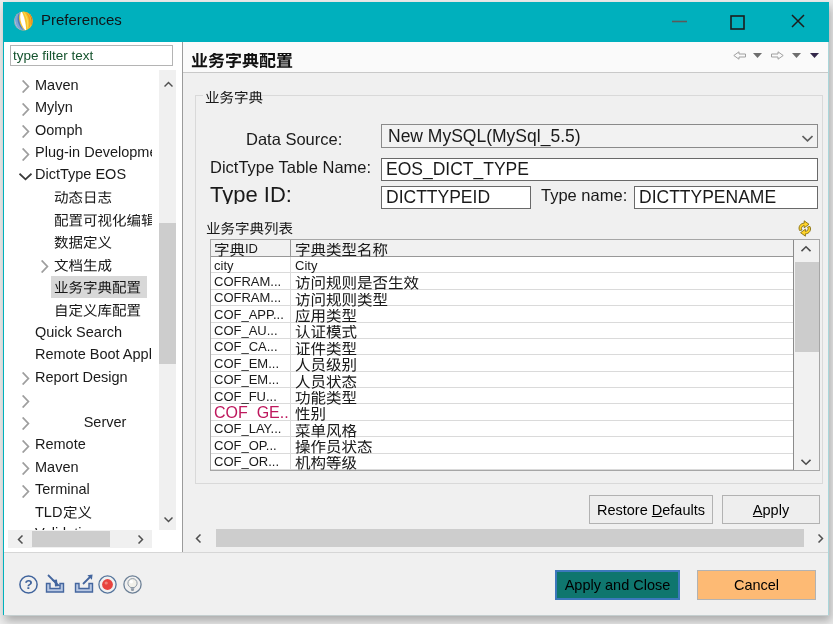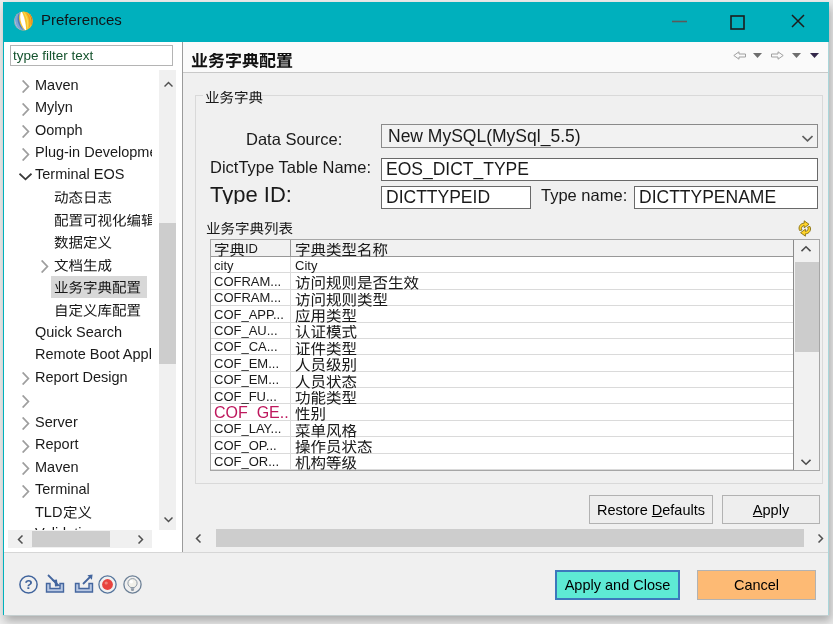--- a/index.html
+++ b/index.html
@@ -51,21 +51,21 @@
         <path d="M3.640000,0.500000 L9.360000,6.500000 L3.640000,12.500000" fill="none" stroke="#9e9e9e" stroke-width="1.8"></path>
       </svg>
       <div style="position:absolute;left:35px;top:119.53999999999999px;width:140px;height:20px;font-size:14.5px;color:#1a1a1a;line-height:20px;font-weight:normal;white-space:nowrap;overflow:hidden;">Oomph</div>
       <svg style="position:absolute;left:18.5px;top:147.51px" width="13" height="13" viewBox="0 0 13 13">
         <path d="M3.640000,0.500000 L9.360000,6.500000 L3.640000,12.500000" fill="none" stroke="#9e9e9e" stroke-width="1.8"></path>
       </svg>
       <div style="position:absolute;left:35px;top:142.01px;width:140px;height:20px;font-size:14.5px;color:#1a1a1a;line-height:20px;font-weight:normal;white-space:nowrap;overflow:hidden;">Plug-in Development</div>
       <svg style="position:absolute;left:18.5px;top:169.98px" width="13" height="13" viewBox="0 0 13 13">
         <path d="M0.500000,3.640000 L6.500000,9.360000 L12.500000,3.640000" fill="none" stroke="#3a3a3a" stroke-width="1.8"></path>
       </svg>
-      <div style="position:absolute;left:35px;top:164.48px;width:140px;height:20px;font-size:14.5px;color:#1a1a1a;line-height:20px;font-weight:normal;white-space:nowrap;overflow:hidden;">Terminal EOS</div>
+      <div style="position:absolute;left:35px;top:164.48px;width:140px;height:20px;font-size:14.5px;color:#1a1a1a;line-height:20px;font-weight:normal;white-space:nowrap;overflow:hidden;">DictType EOS</div>
       <svg style="position:absolute;left:54px;top:191.2px" width="60" height="21" viewBox="0 0 60 21">
         <g fill="#1a1a1a" transform="translate(0,11.60) scale(0.014500,-0.014500)">
           <use href="#r52a8" x="0"></use>
           <use href="#r6001" x="1000"></use>
           <use href="#r65e5" x="2000"></use>
           <use href="#r5fd7" x="3000"></use>
         </g>
       </svg>
       <svg style="position:absolute;left:54px;top:213.7px" width="118" height="21" viewBox="0 0 118 21">
         <g fill="#1a1a1a" transform="translate(0,11.60) scale(0.014500,-0.014500)">
@@ -124,25 +124,25 @@
       <svg style="position:absolute;left:18.5px;top:372.21000000000004px" width="13" height="13" viewBox="0 0 13 13">
         <path d="M3.640000,0.500000 L9.360000,6.500000 L3.640000,12.500000" fill="none" stroke="#9e9e9e" stroke-width="1.8"></path>
       </svg>
       <div style="position:absolute;left:35px;top:366.71000000000004px;width:140px;height:20px;font-size:14.5px;color:#1a1a1a;line-height:20px;font-weight:normal;white-space:nowrap;overflow:hidden;">Report Design</div>
       <svg style="position:absolute;left:18.5px;top:394.67999999999995px" width="13" height="13" viewBox="0 0 13 13">
         <path d="M3.640000,0.500000 L9.360000,6.500000 L3.640000,12.500000" fill="none" stroke="#9e9e9e" stroke-width="1.8"></path>
       </svg>
       <svg style="position:absolute;left:18.5px;top:417.15px" width="13" height="13" viewBox="0 0 13 13">
         <path d="M3.640000,0.500000 L9.360000,6.500000 L3.640000,12.500000" fill="none" stroke="#9e9e9e" stroke-width="1.8"></path>
       </svg>
-      <div style="position:absolute;left:35px;top:411.65px;width:140px;height:20px;font-size:14.5px;color:#1a1a1a;line-height:20px;font-weight:normal;white-space:nowrap;overflow:hidden;">Server</div>
+      <div style="position:absolute;left:35px;top:411.65px;width:140px;height:20px;font-size:14.5px;color:#1a1a1a;line-height:20px;font-weight:normal;white-space:nowrap;overflow:hidden;text-align:center;">Server</div>
       <svg style="position:absolute;left:18.5px;top:439.62px" width="13" height="13" viewBox="0 0 13 13">
         <path d="M3.640000,0.500000 L9.360000,6.500000 L3.640000,12.500000" fill="none" stroke="#9e9e9e" stroke-width="1.8"></path>
       </svg>
-      <div style="position:absolute;left:35px;top:434.12px;width:140px;height:20px;font-size:14.5px;color:#1a1a1a;line-height:20px;font-weight:normal;white-space:nowrap;overflow:hidden;">Report</div>
+      <div style="position:absolute;left:35px;top:434.12px;width:140px;height:20px;font-size:14.5px;color:#1a1a1a;line-height:20px;font-weight:normal;white-space:nowrap;overflow:hidden;">Remote</div>
       <svg style="position:absolute;left:18.5px;top:462.09000000000003px" width="13" height="13" viewBox="0 0 13 13">
         <path d="M3.640000,0.500000 L9.360000,6.500000 L3.640000,12.500000" fill="none" stroke="#9e9e9e" stroke-width="1.8"></path>
       </svg>
       <div style="position:absolute;left:35px;top:456.59000000000003px;width:140px;height:20px;font-size:14.5px;color:#1a1a1a;line-height:20px;font-weight:normal;white-space:nowrap;overflow:hidden;">Maven</div>
       <svg style="position:absolute;left:18.5px;top:484.55999999999995px" width="13" height="13" viewBox="0 0 13 13">
         <path d="M3.640000,0.500000 L9.360000,6.500000 L3.640000,12.500000" fill="none" stroke="#9e9e9e" stroke-width="1.8"></path>
       </svg>
       <div style="position:absolute;left:35px;top:479.05999999999995px;width:140px;height:20px;font-size:14.5px;color:#1a1a1a;line-height:20px;font-weight:normal;white-space:nowrap;overflow:hidden;">Terminal</div>
       <div style="position:absolute;left:35px;top:501.53px;width:60px;height:20px;font-size:14.5px;color:#1a1a1a;line-height:20px;font-weight:normal;white-space:nowrap;overflow:hidden;">TLD</div>
       <svg style="position:absolute;left:62.5px;top:505.8px" width="31" height="21" viewBox="0 0 31 21">
@@ -429,21 +429,21 @@
     <circle cx="9.5" cy="9.5" r="8.6" fill="none" stroke="#54749c" stroke-width="1.3"></circle>
     <circle cx="9.5" cy="9.5" r="5.4" fill="#e8433e"></circle>
     <circle cx="8.2" cy="8" r="1.6" fill="#f08f85" opacity="0.85"></circle>
   </svg>
 <svg style="position:absolute;left:123px;top:575px" width="19" height="19" viewBox="0 0 19 19">
 <circle cx="9.5" cy="9.5" r="8.6" fill="none" stroke="#6b7f95" stroke-width="1.3"></circle>
 <circle cx="9.5" cy="8.2" r="4.6" fill="#f2f1ea" stroke="#8f9aa6" stroke-width="1"></circle>
 <circle cx="8.3" cy="6.8" r="1.7" fill="#ffffff"></circle>
 <path d="M7.6,12.6 H11.4 M7.9,14.1 H11.1 M8.3,15.4 H10.7" stroke="#8f9aa6" stroke-width="1.1"></path>
 </svg>
-<div style="position:absolute;left:555px;top:570px;width:125px;height:30px;background:#5eead4;border:1px solid #3c78bc;box-shadow:inset 0 0 0 1px #3c78bc;text-align:center;font-size:14.5px;line-height:28px">Apply and Close</div>
+<div style="position:absolute;left:555px;top:570px;width:125px;height:30px;background:#0f766e;border:1px solid #3c78bc;box-shadow:inset 0 0 0 1px #3c78bc;text-align:center;font-size:14.5px;line-height:28px">Apply and Close</div>
 <div style="position:absolute;left:697px;top:570px;width:119px;height:30px;background:#fdba74;border:1px solid #b2b2b2;text-align:center;font-size:14.5px;line-height:28px">Cancel</div>
 <svg width="0" height="0" style="position:absolute">
     <defs>
       <path id="r4e1a" d="M854 607C814 497 743 351 688 260L750 228C806 321 874 459 922 575ZM82 589C135 477 194 324 219 236L294 264C266 352 204 499 152 610ZM585 827V46H417V828H340V46H60V-28H943V46H661V827Z"></path>
       <path id="r4e49" d="M413 819C449 744 494 642 512 576L580 604C560 670 516 768 478 844ZM792 767C730 575 638 405 503 268C377 395 279 553 214 725L145 703C218 516 318 349 447 214C338 118 203 40 36 -15C50 -31 68 -60 77 -79C249 -19 388 62 501 162C616 56 752 -27 910 -79C922 -59 945 -28 962 -12C808 35 672 114 558 216C701 361 798 539 869 743Z"></path>
       <path id="r4eba" d="M457 837C454 683 460 194 43 -17C66 -33 90 -57 104 -76C349 55 455 279 502 480C551 293 659 46 910 -72C922 -51 944 -25 965 -9C611 150 549 569 534 689C539 749 540 800 541 837Z"></path>
       <path id="r4ef6" d="M317 341V268H604V-80H679V268H953V341H679V562H909V635H679V828H604V635H470C483 680 494 728 504 775L432 790C409 659 367 530 309 447C327 438 359 420 373 409C400 451 425 504 446 562H604V341ZM268 836C214 685 126 535 32 437C45 420 67 381 75 363C107 397 137 437 167 480V-78H239V597C277 667 311 741 339 815Z"></path>
       <path id="r4f5c" d="M526 828C476 681 395 536 305 442C322 430 351 404 363 391C414 447 463 520 506 601H575V-79H651V164H952V235H651V387H939V456H651V601H962V673H542C563 717 582 763 598 809ZM285 836C229 684 135 534 36 437C50 420 72 379 80 362C114 397 147 437 179 481V-78H254V599C293 667 329 741 357 814Z"></path>
       <path id="r5178" d="M594 90C698 38 808 -28 874 -76L940 -26C870 23 753 88 646 139ZM339 138C278 81 153 12 49 -26C67 -40 93 -65 106 -81C208 -39 333 29 410 94ZM355 226H213V411H355ZM426 226V411H573V226ZM644 226V411H793V226ZM140 720V226H39V155H960V226H868V720H644V843H573V720H426V842H355V720ZM355 481H213V649H355ZM426 481V649H573V481ZM644 481V649H793V481Z"></path>
       <path id="r5217" d="M642 724V164H716V724ZM848 835V17C848 1 842 -4 826 -4C810 -5 758 -5 703 -3C713 -24 725 -56 728 -76C805 -76 853 -74 882 -63C912 -51 924 -29 924 18V835ZM181 302C232 267 294 218 333 181C265 85 178 17 79 -22C95 -37 115 -66 124 -85C336 10 491 205 541 552L495 566L482 563H257C273 611 287 662 299 714H571V786H61V714H224C189 561 133 419 53 326C70 315 99 290 111 276C158 335 198 409 232 494H459C440 400 411 317 373 247C334 281 273 326 224 357Z"></path>

